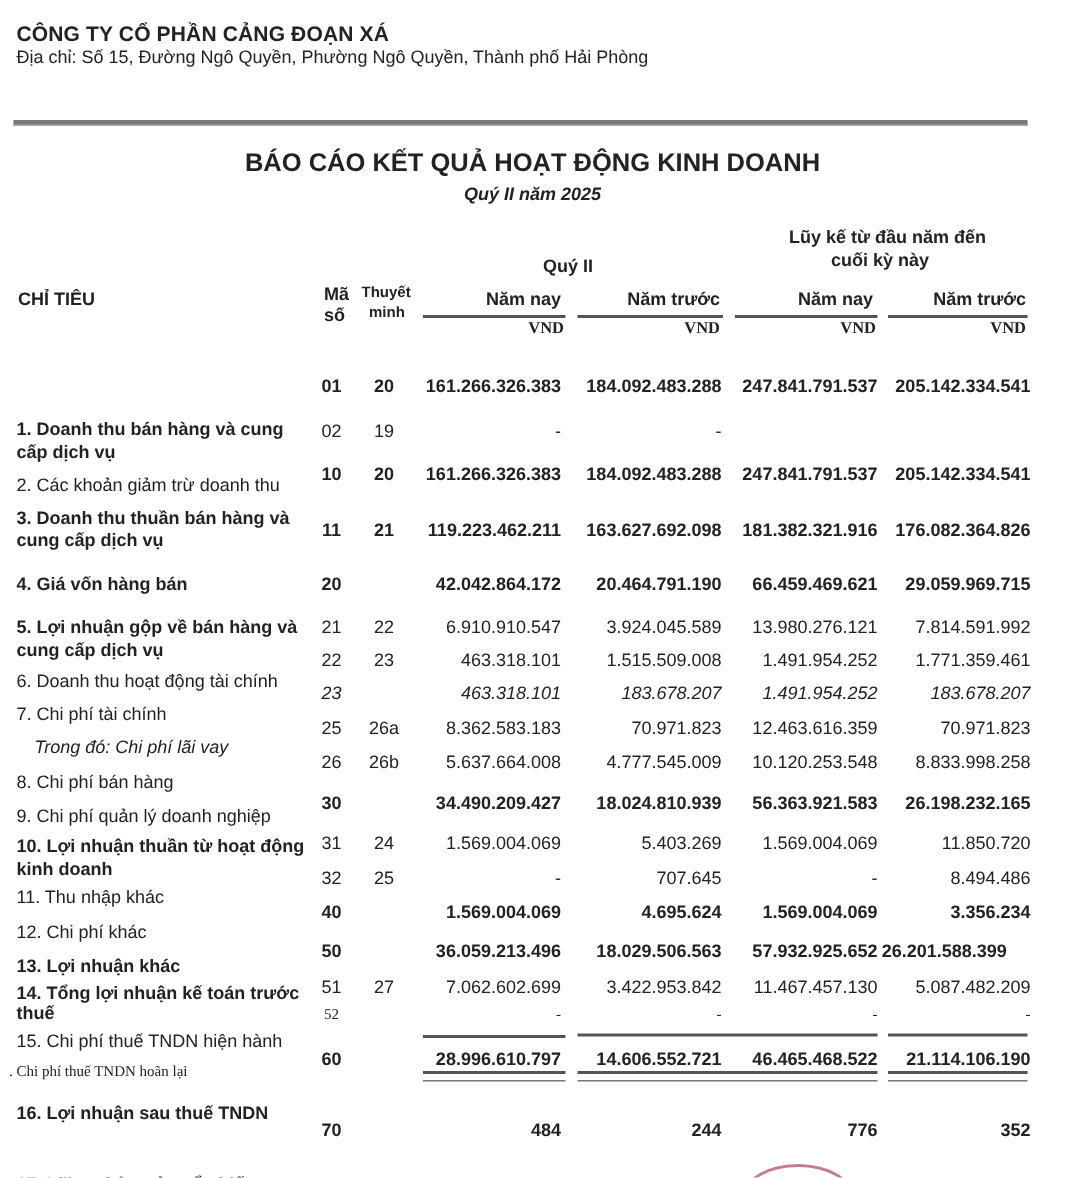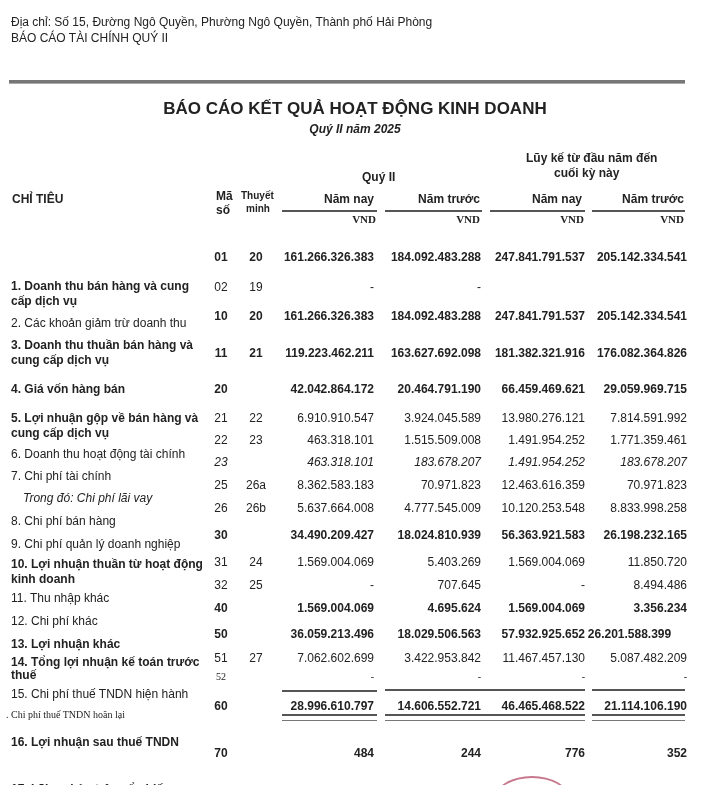--- a/index.html
+++ b/index.html
@@ -23,22 +23,22 @@
   .b { font-weight:bold; }
   .it { font-style:italic; }
   .small { font-family:"Liberation Serif", serif; font-size:10px !important; }
   .dbl { position:absolute; height:4px; border-top:2px solid #555; border-bottom:1px solid #777; }
   .stamp { position:absolute; left:495px; top:776px; width:70px; height:40px; border:2px solid #b04060; border-radius:50%; opacity:0.7; }
 </style>
 </head>
 <body>
 
 <div class="hdr">
+  <div class="company">CÔNG TY CỔ PHẦN CẢNG ĐOẠN XÁ</div>
   <div class="addr">Địa chỉ: Số 15, Đường Ngô Quyền, Phường Ngô Quyền, Thành phố Hải Phòng</div>
-  <div class="rep">BÁO CÁO TÀI CHÍNH QUÝ II</div>
 </div>
 <div class="topline"></div>
 
 <div class="title">BÁO CÁO KẾT QUẢ HOẠT ĐỘNG KINH DOANH</div>
 <div class="subtitle">Quý II năm 2025</div>
 
 <div class="ch" style="left:12px;top:192px;">CHỈ TIÊU</div>
 <div class="ch" style="left:216px;top:189px;">Mã</div>
 <div class="ch" style="left:216px;top:203px;">số</div>
 <div class="ch" style="left:241px;top:190px;font-size:10px;">Thuyết</div>

